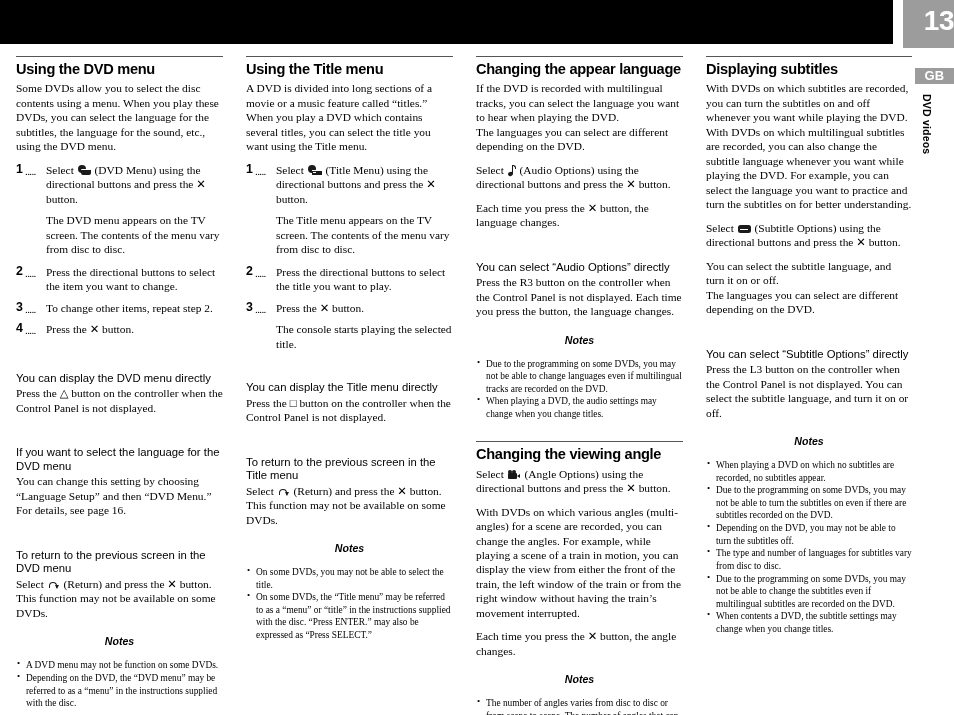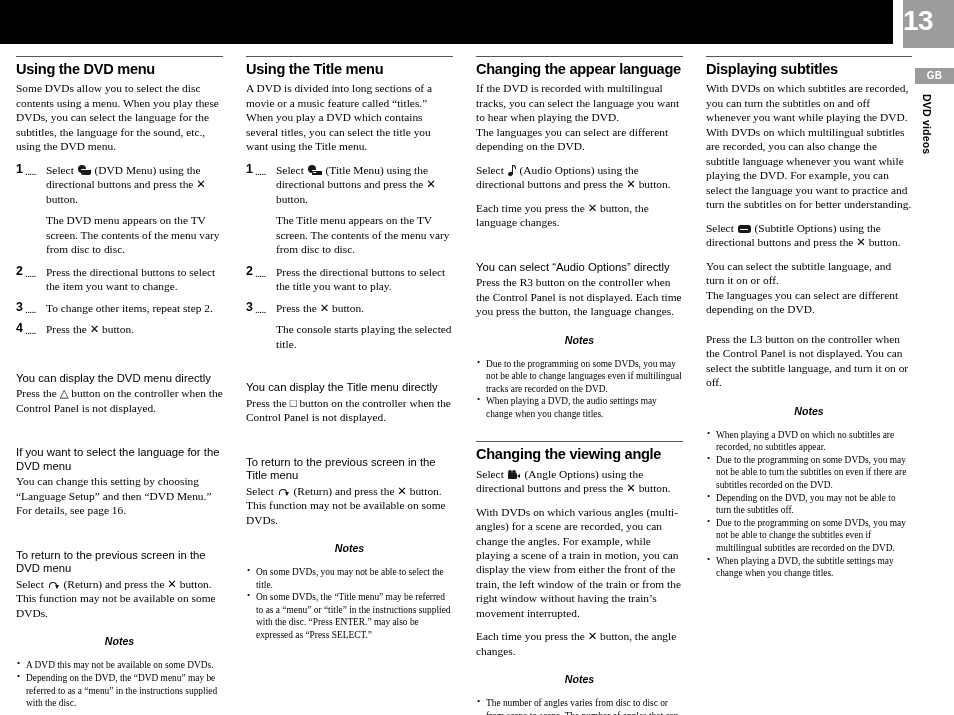--- a/index.html
+++ b/index.html
@@ -28,38 +28,38 @@
   .page-number-block {
     position: absolute;
     left: 903px; top: 0;
     width: 51px; height: 48px;
     background: #9c9c9c;
   }
   .page-number {
     position: absolute;
     left: 0; top: 5px;
     width: 51px;
-    text-align: left;
+    text-align: right;
     font-family: "Liberation Sans", sans-serif;
     font-weight: bold;
     font-size: 28px;
     color: #ffffff;
     letter-spacing: -0.5px;
   }
 
   
   .gb-badge {
     position: absolute;
     left: 915px; top: 68px;
     width: 39px; height: 16px;
     background: #9c9c9c;
     color: #ffffff;
     font-family: "Liberation Sans", sans-serif;
     font-weight: bold;
-    font-size: 10px;
+    font-size: 13px;
     text-align: center;
     line-height: 16px;
     letter-spacing: 0.3px;
   }
   .side-label {
     position: absolute;
     left: 921px; top: 94px;
     font-family: "Liberation Sans", sans-serif;
     font-weight: bold;
     font-size: 10.5px;
@@ -382,21 +382,21 @@
           <span>Select</span>
           <span class="gi icon-return"><span class="arc"></span><span class="head"></span></span>
           <span>(Return) and press the ✕ button. This function may not be available on some DVDs.</span>
         </p>
       </div>
 
       <div class="spacer-sm"></div>
 
       <h4 class="notes-head">Notes</h4>
       <ul class="notes">
-        <li>A DVD this may not be available on some DVDs.</li>
+        <li>A DVD menu may not be function on some DVDs.</li>
         <li>Depending on the DVD, the “DVD menu” may be referred to as a “menu” in the instructions supplied with the disc.</li>
       </ul>
     </div>
 
     <div class="col col-2">
       <div class="rule"></div>
       <h2 class="section-title">Using the Title menu</h2>
       <p class="body">A DVD is divided into long sections of a movie or a music feature called “titles.”  When you play a DVD which contains several titles, you can select the title you want using the Title menu.</p>
 
       <div class="step">
@@ -511,29 +511,31 @@
         <span class="gi icon-subtitle"><span class="box"></span><span class="dots-s"></span></span>
         <span>(Subtitle Options) using the directional buttons and press the ✕ button.</span>
       </p>
 
       <p class="body" style="white-space:pre-line">You can select the subtitle language, and turn it on or off.
 The languages you can select are different depending on the DVD.</p>
 
       <div class="spacer-sm"></div>
 
       <div class="sub-block">
+        <h3 class="sub-head">You can select “Subtitle Options” directly</h3>
         <p class="body">Press the L3 button on the controller when the Control Panel is not displayed. You can select the subtitle language, and turn it on or off.</p>
       </div>
 
       <div class="spacer-sm"></div>
 
       <h4 class="notes-head">Notes</h4>
       <ul class="notes">
         <li>When playing a DVD on which no subtitles are recorded, no subtitles appear.</li>
         <li>Due to the programming on some DVDs, you may not be able to turn the subtitles on even if there are subtitles recorded on the DVD.</li>
         <li>Depending on the DVD, you may not be able to turn the subtitles off.</li>
+        <li>The type and number of languages for subtitles vary from disc to disc.</li>
         <li>Due to the programming on some DVDs, you may not be able to change the subtitles even if multilingual subtitles are recorded on the DVD.</li>
-        <li>When playing a DVD, the subtitle settings may change when you change titles.</li>
+        <li>When contents a DVD, the subtitle settings may change when you change titles.</li>
       </ul>
     </div>
 
   </div>
 </div>
 
 </body></html>

